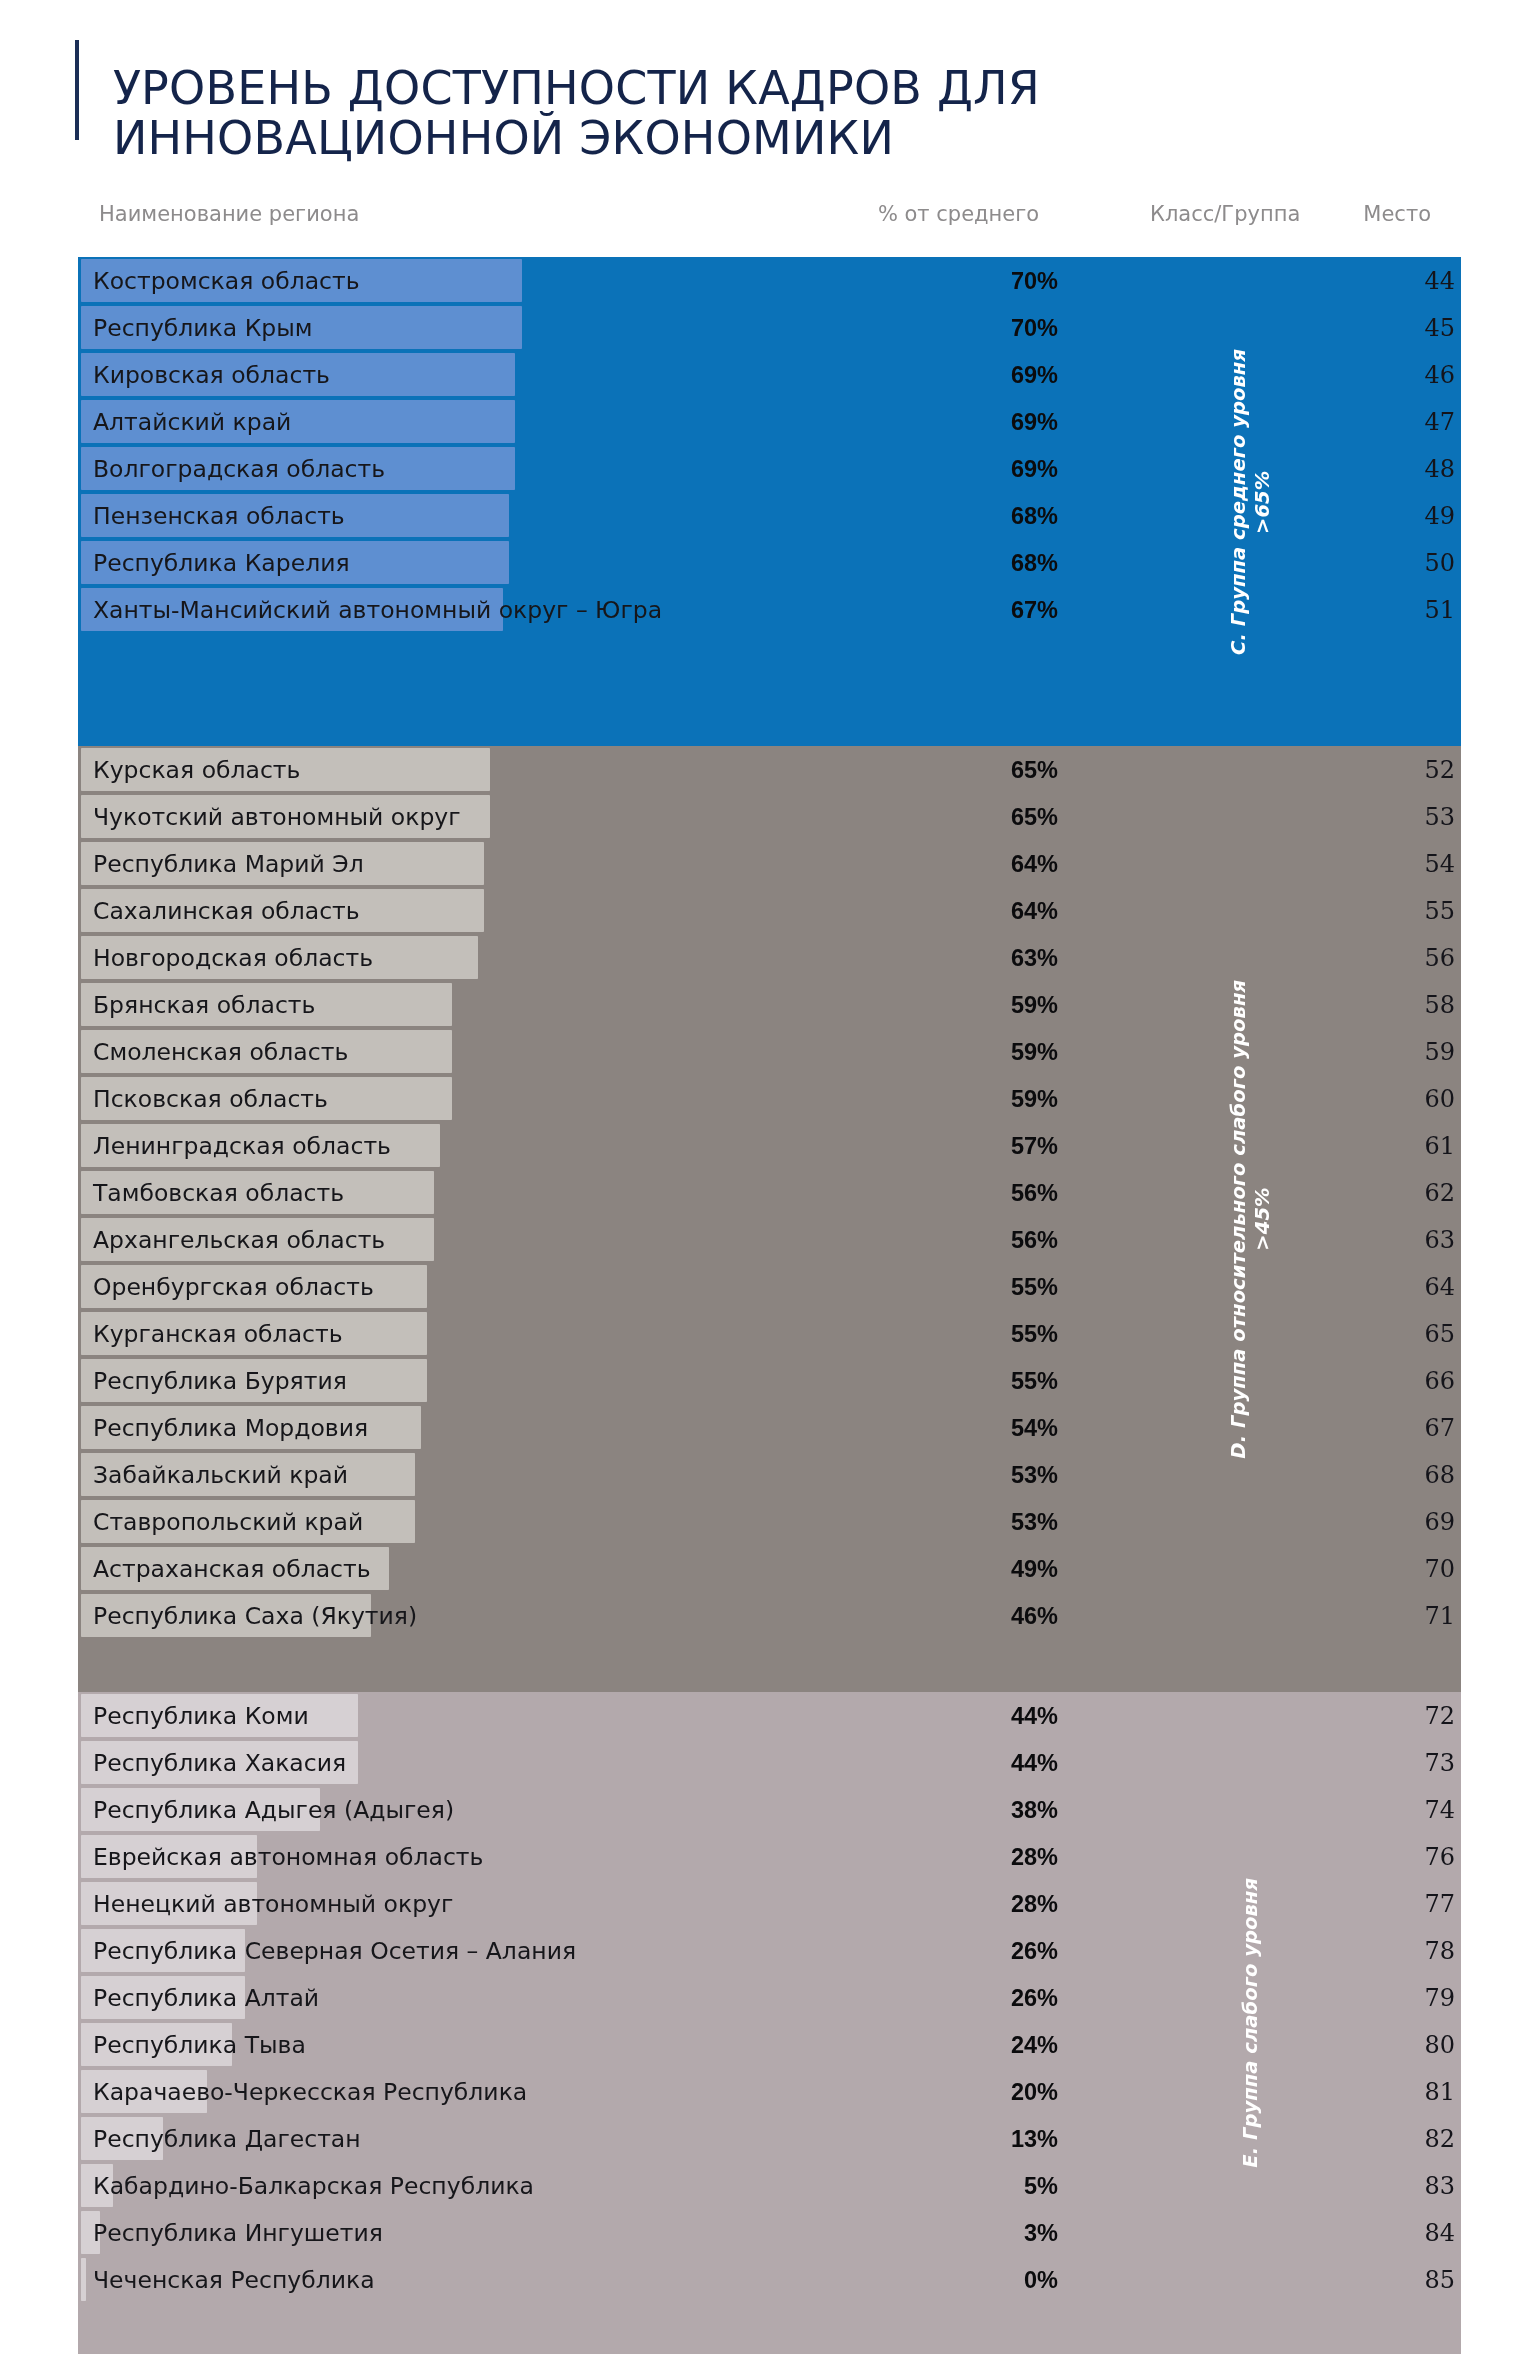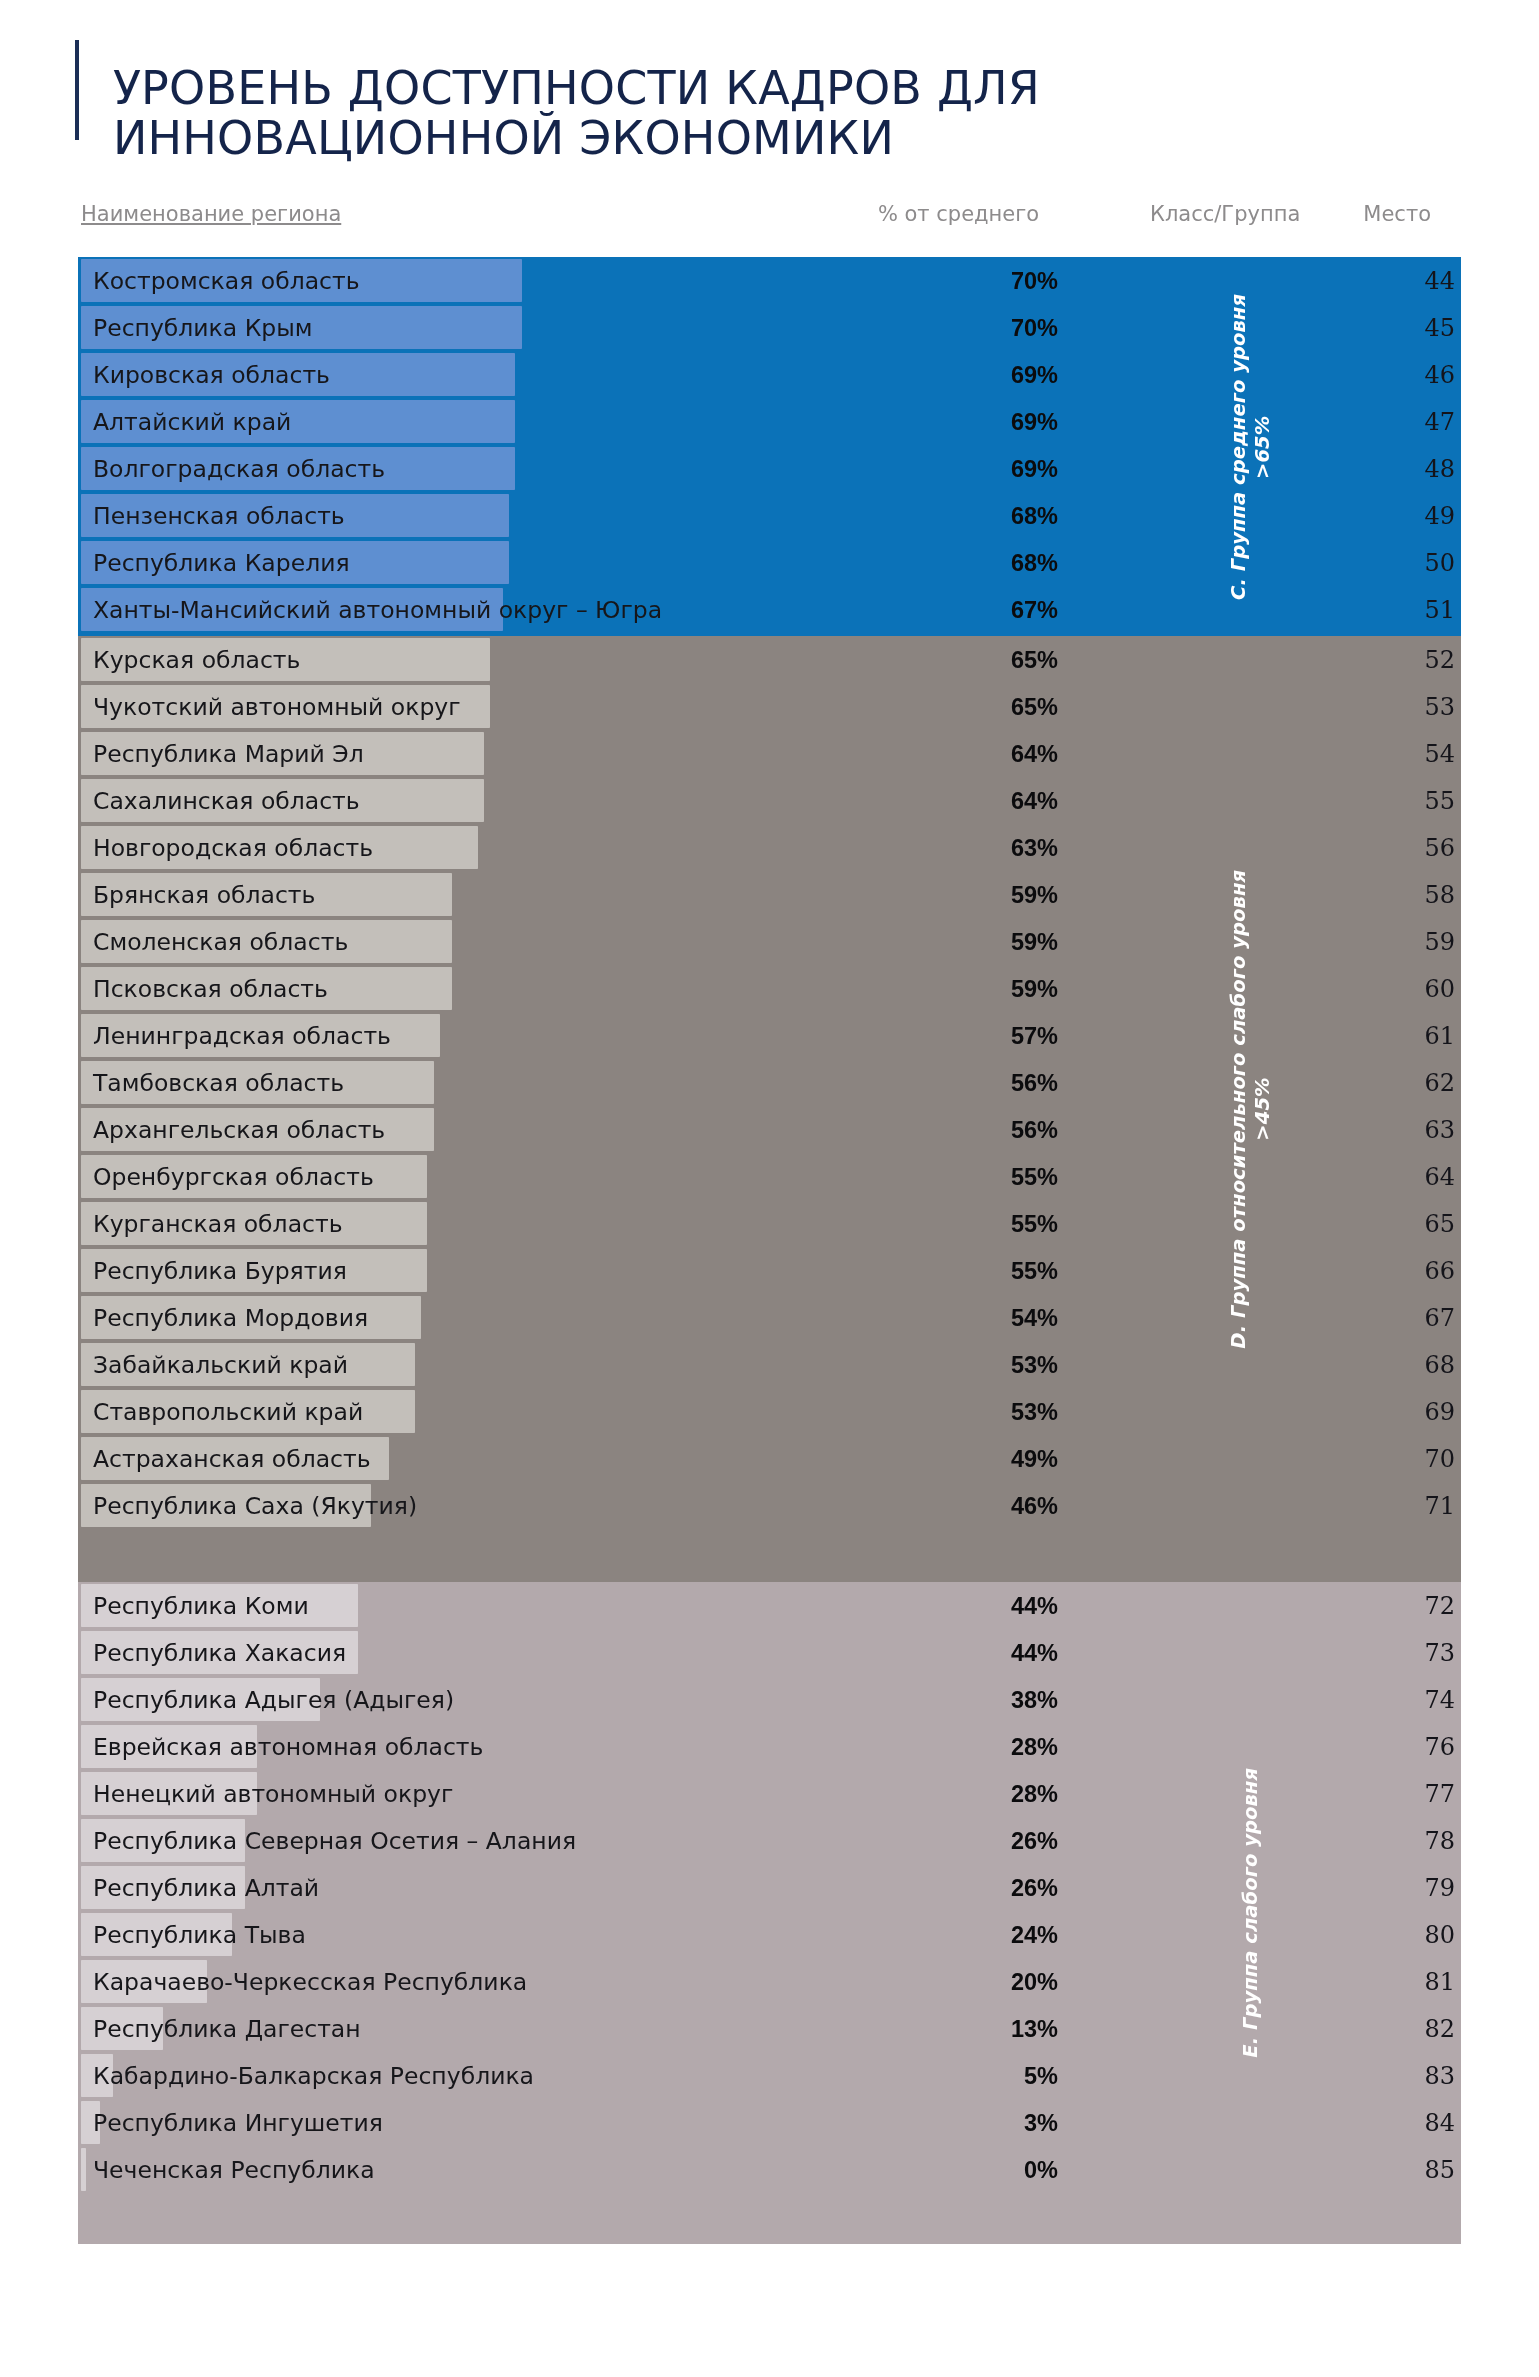--- a/index.html
+++ b/index.html
@@ -43,21 +43,21 @@
     height:61px;
     margin:0 0 0 0;
   }
   .col-head span {
     position:absolute;
     color:#8d8b8c;
     font-size:21px;
     font-weight:400;
     top:6.3px;
   }
-  .ch-name  { left:81px;text-decoration:underline; }
+  .ch-name  { left:99px; }
   .ch-pct   { left:859px; width:199px; text-align:center; }
   .ch-class { left:1150px; width:227px; text-align:left; }
   .ch-place { left:1306px; width:125px; text-align:right; }
 
   
   .table { position:relative; width:1539px; }
 
   .group { position:relative; }
   .group-band { position:absolute; left:78px; right:78px; top:0; bottom:0; }
 
@@ -144,21 +144,21 @@
 </div>
 
 <div class="col-head">
   <span class="ch-name">Наименование региона</span>
   <span class="ch-pct">% от среднего</span>
   <span class="ch-class">Класс/Группа</span>
   <span class="ch-place">Место</span>
 </div>
 
 <div class="table" id="table-body">
-    <div class="group" style="height: 379px;">
+    <div class="group" style="height: 489px;">
       <div class="group-band" style="background: rgb(11, 114, 184);"></div>
       <div class="rows">
         <div class="row">
           <div class="bar" style="background: rgb(94, 143, 209); width: 441px;"></div>
           <div class="rlabel">Костромская область</div>
           <div class="rpct">70%</div>
           <div class="rplace">44</div>
         </div>
         <div class="row">
           <div class="bar" style="background: rgb(94, 143, 209); width: 441px;"></div>

